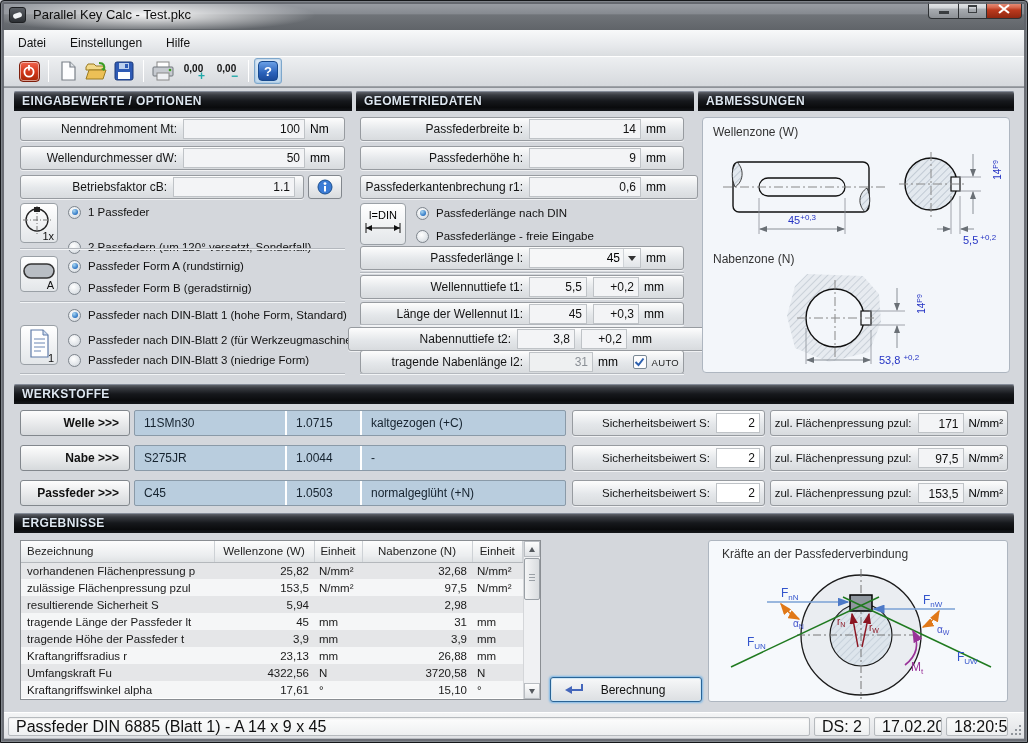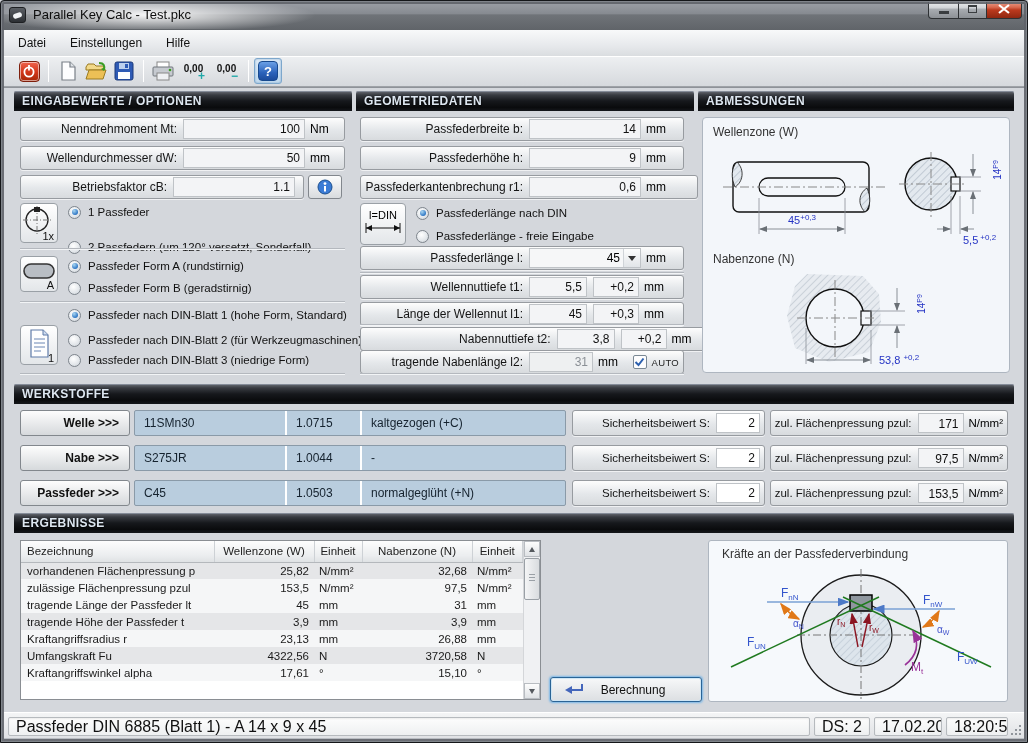--- a/index.html
+++ b/index.html
@@ -372,21 +372,21 @@
     <span class="fu">mm</span>
   </div>
   <div class="frow" style="left:360px;top:302px;width:324px;">
     <span class="fl" style="width:168px;">Länge der Wellennut l1:</span>
     <input class="fi" style="width: 58px;" value="45">
     <input class="fi" style="width: 46px; margin-left: 6px;" value="+0,3">
     <span class="fu">mm</span>
   </div>
   <div class="divider" style="left:360px;top:324px;width:324px;"></div>
 
-  <div class="frow" style="left:360px;top:327px;width:364px;justify-content:center;">
+  <div class="frow" style="left:348px;top:327px;width:364px;">
     <span class="fl" style="width:168px;">Nabennuttiefe t2:</span>
     <input class="fi" style="width: 58px;" value="3,8">
     <input class="fi" style="width: 46px; margin-left: 6px;" value="+0,2">
     <span class="fu">mm</span>
   </div>
   <div class="frow" style="left:360px;top:350px;width:324px;">
     <span class="fl" style="width:168px;">tragende Nabenlänge l2:</span>
     <input class="fi" style="width: 64px;" disabled="" value="31">
     <span class="fu">mm</span>
     <span style="margin-left:auto;display:flex;align-items:center;">
@@ -556,20 +556,27 @@
               <td class="c-unit">N/mm²</td>
               <td class="c-val">32,68</td>
               <td class="c-unit">N/mm²</td>
             </tr>
           <tr class="even">
               <td class="c-name">zulässige Flächenpressung pzul</td>
               <td class="c-val">153,5</td>
               <td class="c-unit">N/mm²</td>
               <td class="c-val">97,5</td>
               <td class="c-unit">N/mm²</td>
+            </tr>
+          <tr class="odd">
+              <td class="c-name">resultierende Sicherheit S</td>
+              <td class="c-val">5,94</td>
+              <td class="c-unit"></td>
+              <td class="c-val">2,98</td>
+              <td class="c-unit"></td>
             </tr>
           <tr class="even">
               <td class="c-name">tragende Länge der Passfeder lt</td>
               <td class="c-val">45</td>
               <td class="c-unit">mm</td>
               <td class="c-val">31</td>
               <td class="c-unit">mm</td>
             </tr>
           <tr class="odd">
               <td class="c-name">tragende Höhe der Passfeder t</td>

